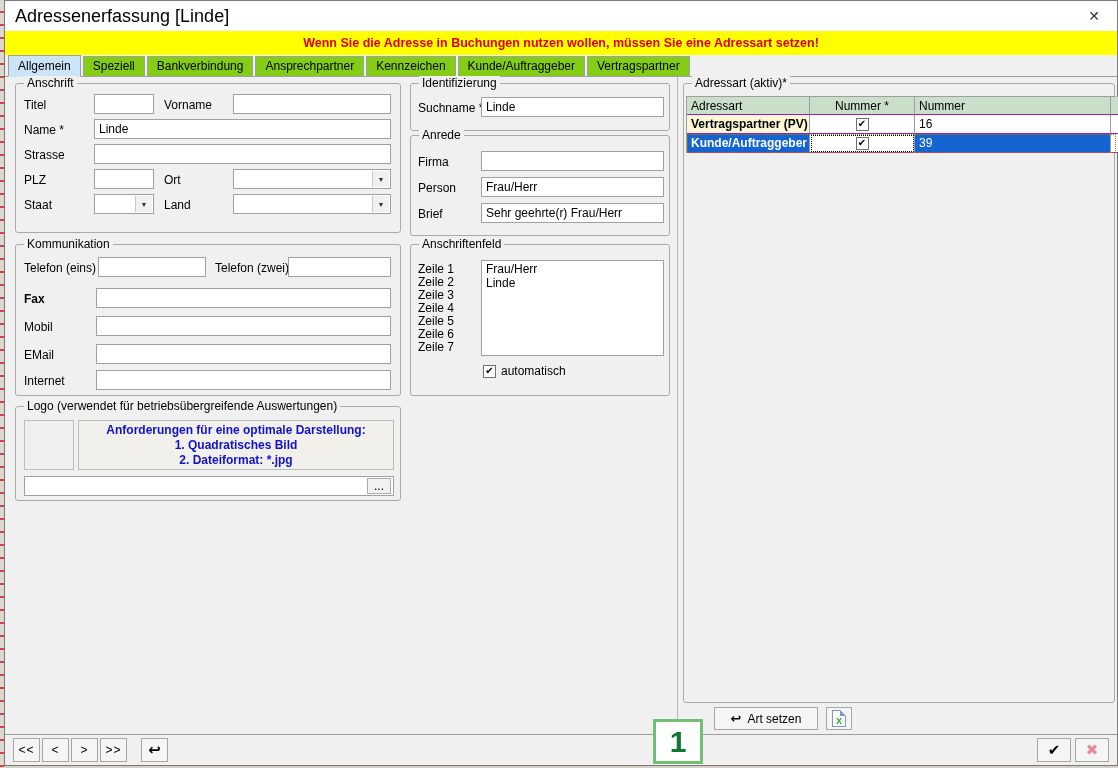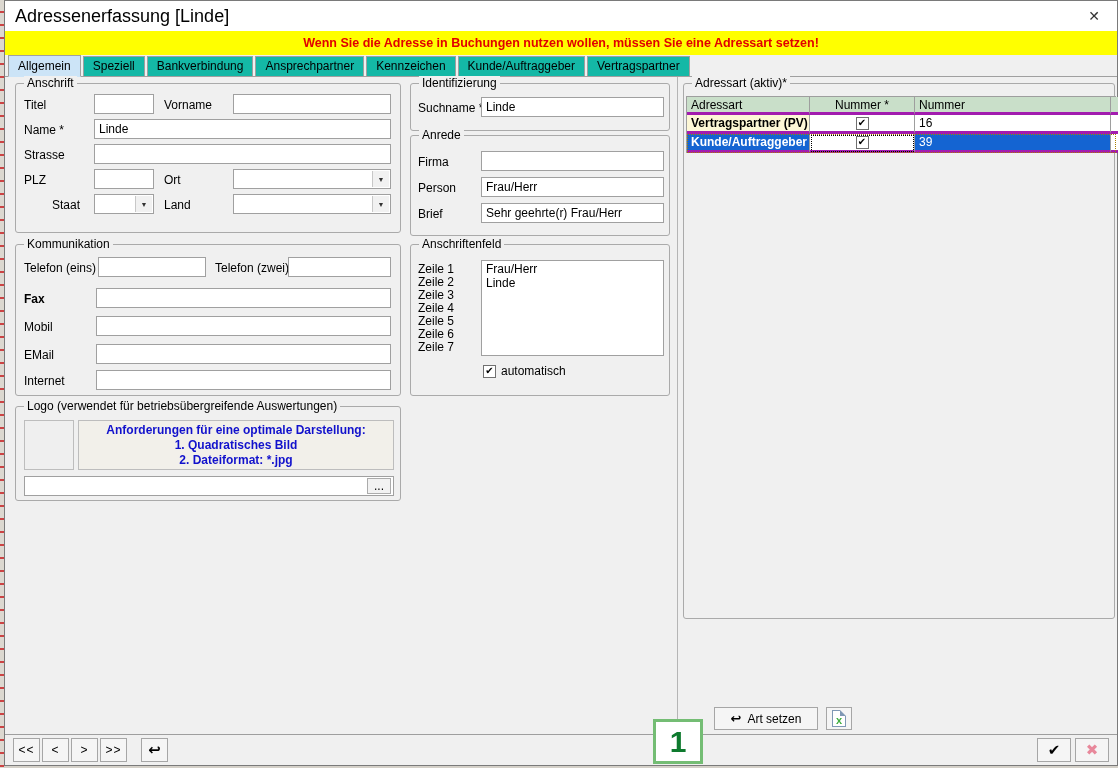--- a/index.html
+++ b/index.html
@@ -20,21 +20,21 @@
   .titlebar .close { margin-left:auto; width:46px; height:30px; border:none; background:transparent;
     font-size:14px; color:#333; display:flex; align-items:center; justify-content:center; cursor:pointer; }
 
   .banner { height:24px; flex:0 0 24px; background:var(--banner-bg); display:flex;
     align-items:center; justify-content:center; }
   .banner span { color:var(--banner-text); font-weight:bold; font-size:12.5px; }
 
   .tabs { height:22px; flex:0 0 22px; display:flex; align-items:flex-end; padding-left:3px;
     border-bottom:1px solid #a0a0a0; }
   .tab { height:20px; line-height:18px; padding:0 9px; border:1px solid #a0a0a0; border-bottom:none;
-    background:#14b8a6; margin-right:2px; cursor:pointer; white-space:nowrap; }
+    background:#84cc16; margin-right:2px; cursor:pointer; white-space:nowrap; }
   .tab.selected { background:var(--tab-selected); height:22px; line-height:20px;
     border-bottom:1px solid var(--tab-selected); margin-bottom:-1px; }
 
   .content { position:relative; flex:1 1 auto; }
 
   .group { position:absolute; border:1px solid #aaa; border-radius:3px; }
   .legend { position:absolute; top:-8px; left:8px; background:#f0f0f0; padding:0 3px; white-space:nowrap; }
 
   .flabel { position:absolute; white-space:nowrap; }
   .tinput { position:absolute; height:20px; border:1px solid #a0a0a0; background:#fff;
@@ -60,21 +60,21 @@
 
   .cb { display:inline-flex; width:13px; height:13px; border:1px solid #707070; background:#fff;
     align-items:center; justify-content:center; font-size:10px; line-height:10px; cursor:pointer; }
   .cb-row { position:absolute; display:flex; align-items:center; gap:5px; }
 
   
   .right-panel { position:absolute; left:672px; top:0; right:0; bottom:0; border-left:1px solid #b5b5b5; }
   .table { position:absolute; left:2px; top:12px; width:430px; border-top:1px solid #9e9e9e;
     border-left:1px solid #9e9e9e; }
   .trow { display:grid; grid-template-columns:123px 105px 196px 4px; }
-  .trow > div { border-right:1px solid #9e9e9e; border-bottom:3px solid #a21caf;
+  .trow > div { border-right:1px solid #9e9e9e; border-bottom:1px solid #a21caf;
     padding:0 4px; display:flex; align-items:center; overflow:hidden; white-space:nowrap; }
   .thead > div { height:18px; background:var(--table-header); }
   .tbody > div { height:19px; background:#fff; }
   .thead .c-aktiv, .tbody .c-aktiv { justify-content:center; }
   .tbody .c-name { font-weight:bold; }
   .r-yellow .c-name { background:var(--row-yellow); }
   .r-selected .c-name, .r-selected .c-num { background:var(--accent-blue); color:#fff; }
   .r-selected { outline:1px dotted #a87e00; outline-offset:-1px; }
   .r-selected .c-aktiv { outline:1px dotted #000; outline-offset:-2px; }
   .c-fill { background:#c6c6c6; padding:0; }
@@ -142,21 +142,21 @@
         <span class="flabel" style="left:8px; top:39px;">Name *</span>
         <input class="tinput" style="left: 78px; top: 35px; width: 297px;" value="Linde">
         <span class="flabel" style="left:8px; top:64px;">Strasse</span>
         <input class="tinput" style="left: 78px; top: 60px; width: 297px;" value="">
         <span class="flabel" style="left:8px; top:89px;">PLZ</span>
         <input class="tinput" style="left: 78px; top: 85px; width: 60px;" value="">
         <span class="flabel" style="left:148px; top:89px;">Ort</span>
         <div class="combo" style="left:217px; top:85px; width:158px;">
           <span class="drop">▼</span>
         </div>
-        <span class="flabel" style="left:8px; top:114px;margin-left:28px;">Staat</span>
+        <span class="flabel" style="left:8px; top:114px;">Staat</span>
         <div class="combo" style="left:78px; top:110px; width:60px;">
           <span class="drop">▼</span>
         </div>
         <span class="flabel" style="left:148px; top:114px;">Land</span>
         <div class="combo" style="left:217px; top:110px; width:158px;">
           <span class="drop">▼</span>
         </div>
       </div>
 
       <div class="group" style="left:10px; top:167px; width:386px; height:152px;">
@@ -218,21 +218,21 @@
 Linde</textarea>
         <div class="cb-row" style="left:72px; top:119px;">
           <span class="cb">
               <span>✔</span>
             </span>
           <span>automatisch</span>
         </div>
       </div>
 
       <div class="right-panel">
-        <div class="group" style="left:5px; top:6px; right:2px; height:536px;">
+        <div class="group" style="left:5px; top:6px; right:2px; height:620px;">
           <span class="legend">Adressart (aktiv)*</span>
           <div class="table">
             <div class="trow thead">
               <div class="c-name">Adressart</div>
               <div class="c-aktiv">Nummer *</div>
               <div class="c-num">Nummer</div>
               <div class="c-fill"></div>
             </div>
             <div class="trow tbody r-yellow">
               <div class="c-name">Vertragspartner (PV)</div>

